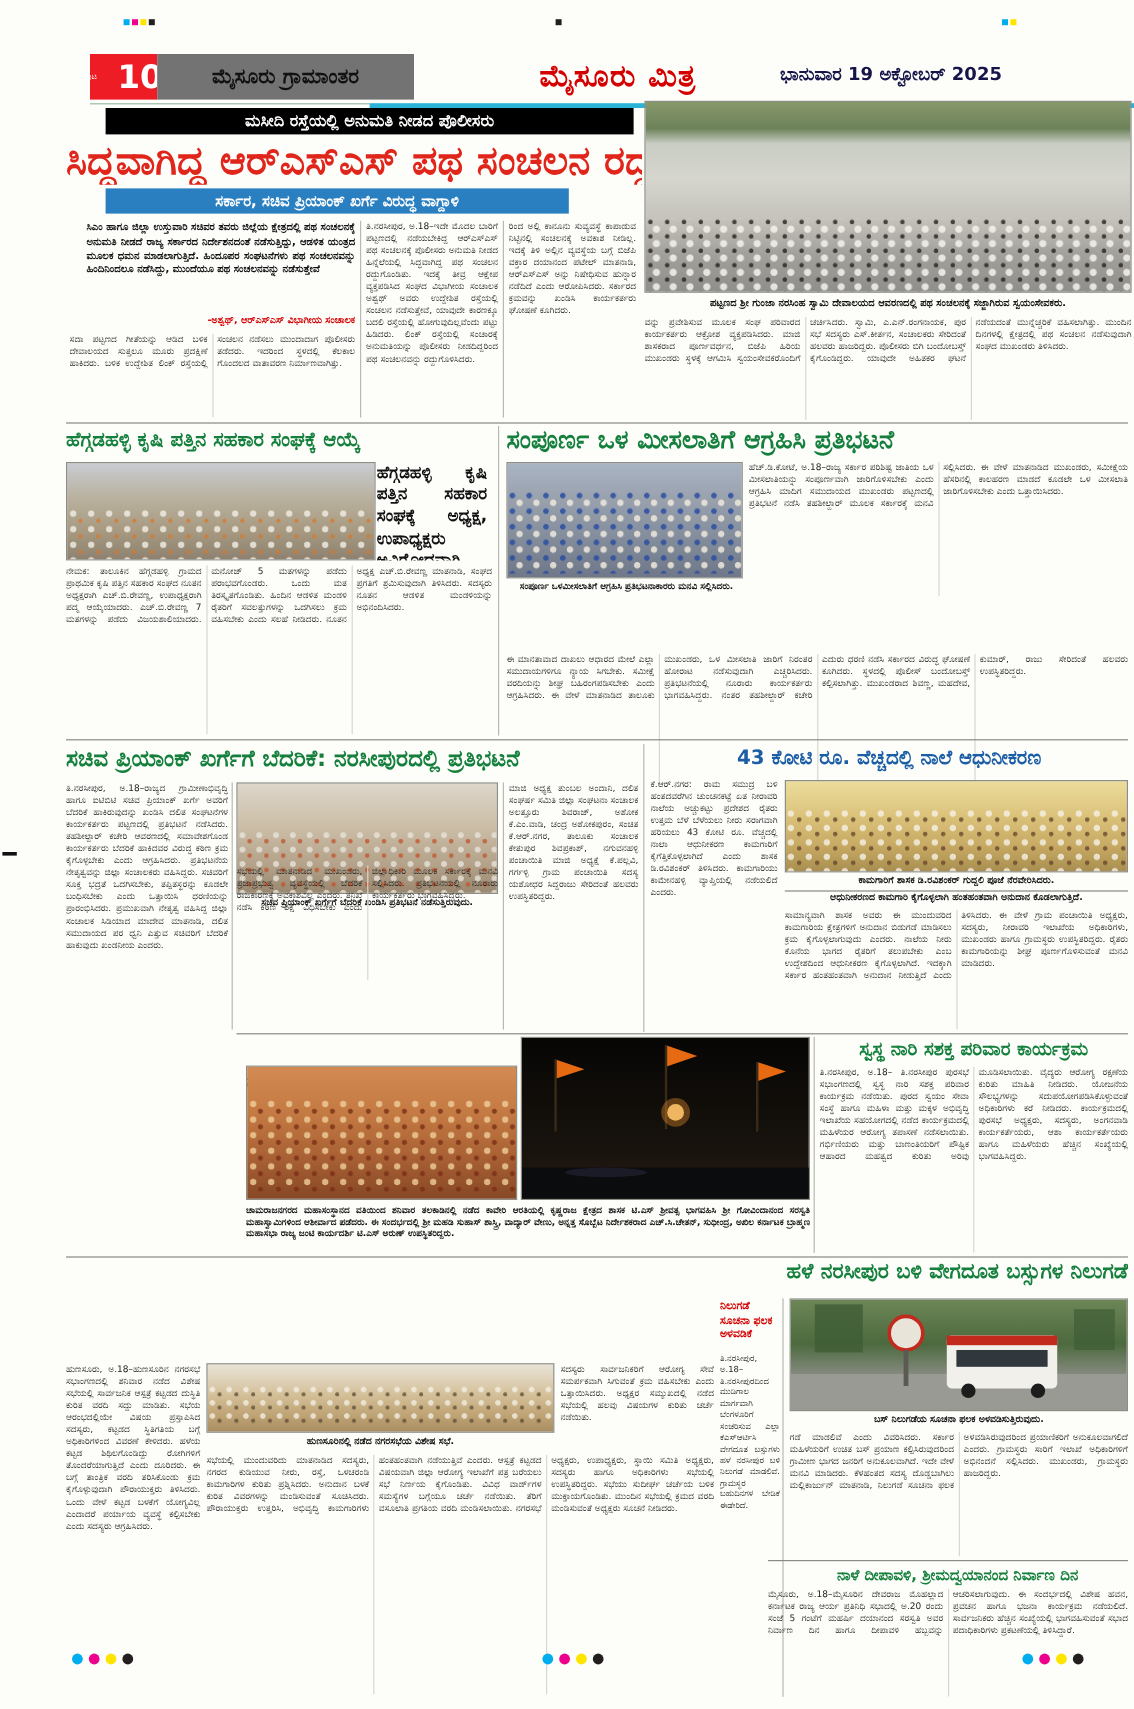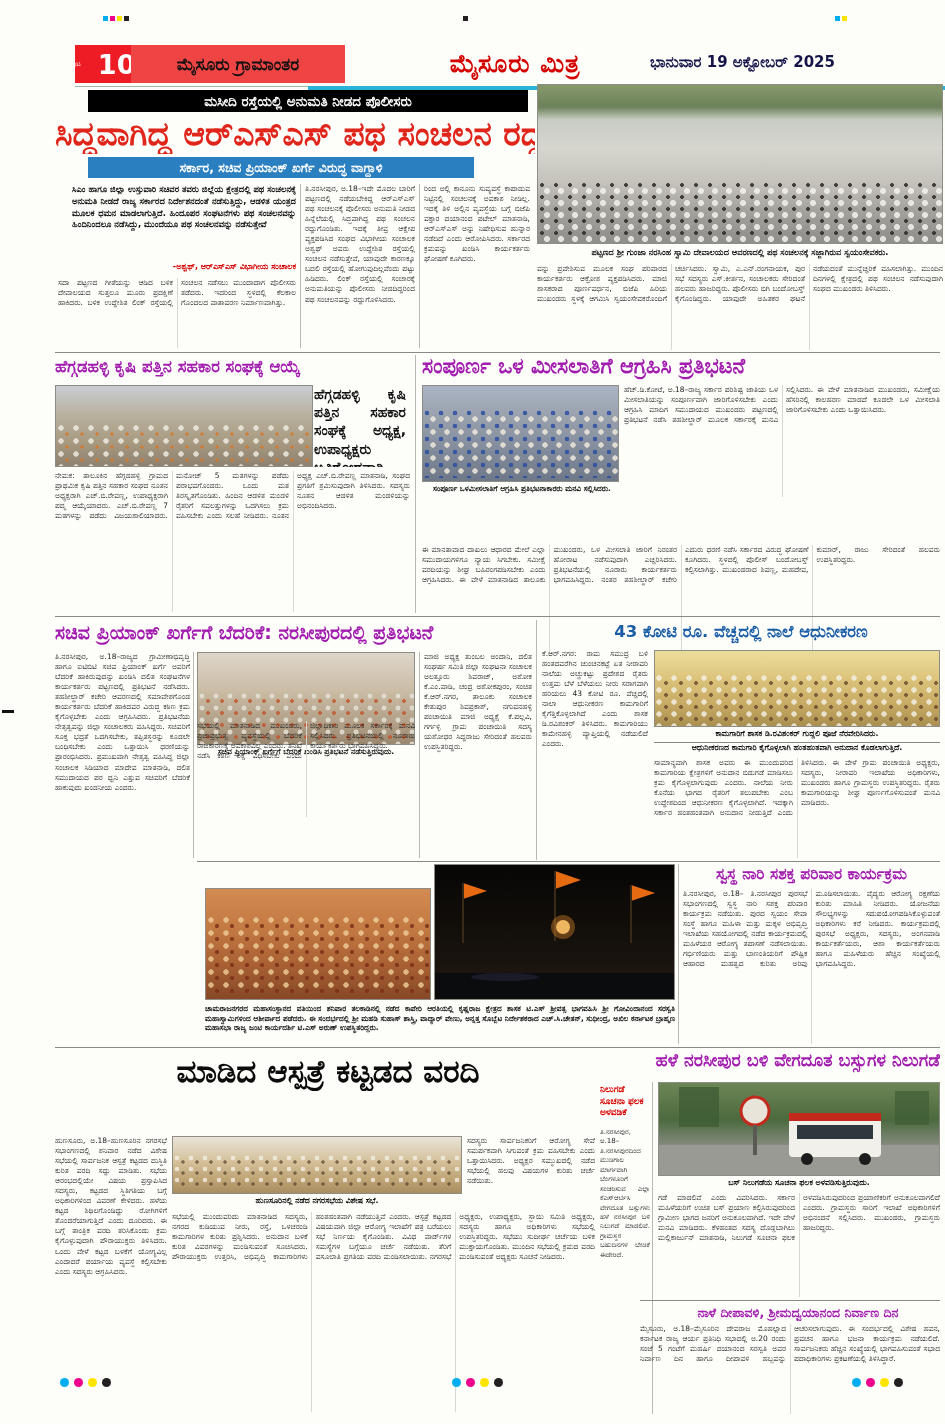--- a/index.html
+++ b/index.html
@@ -5,21 +5,21 @@
   html,body{margin:0;padding:0;}
   body{width:945px;height:1424px;position:relative;background:#fdfdfa;
        font-family:"DejaVu Sans","Liberation Sans",sans-serif;color:#1a1a1a;overflow:hidden;}
   .abs{position:absolute;}
   .col{font-size:7.5px;line-height:1.34;text-align:justify;color:#232323;overflow:hidden;}
   .cols2{column-count:2;column-gap:8px;column-rule:1px solid #d8d8d2;}
   .cols3{column-count:3;column-gap:8px;column-rule:1px solid #d8d8d2;}
   .cols4{column-count:4;column-gap:8px;column-rule:1px solid #d8d8d2;margin-top:44px;}
   .caption{font-size:8px;font-weight:bold;text-align:center;color:#111;overflow:hidden;}
   .caption-sm{font-size:7.3px;font-weight:bold;text-align:justify;color:#111;overflow:hidden;line-height:1.3;}
-  .hl{font-weight:bold;color:#a21caf;overflow:hidden;white-space:nowrap;}
+  .hl{font-weight:bold;color:#15803d;overflow:hidden;white-space:nowrap;}
   .hrule{background:#8a8a84;height:1px;}
   .vrule{background:#b9b9b2;width:1px;}
   .photo{border:1px solid #8d8d86;box-sizing:border-box;overflow:hidden;}
   .kicker{background:#000;color:#fff;font-weight:bold;font-size:13.5px;text-align:center;
           line-height:22px;overflow:hidden;white-space:nowrap;}
   .bluebar{color:#fff;font-weight:bold;font-size:12.5px;text-align:center;line-height:21px;
            overflow:hidden;white-space:nowrap;}
   .quote{font-size:8.4px;font-weight:bold;line-height:1.4;text-align:justify;color:#111;overflow:hidden;}
   .dot{width:9px;height:9px;border-radius:50%;display:inline-block;margin-right:5px;}
   .regsq{width:5px;height:5px;display:inline-block;margin-right:2px;}
@@ -36,21 +36,21 @@
 </div>
 <div class="abs" style="left:835px;top:6px;">
   <span class="regsq" style="background:#00aeef"></span><span class="regsq" style="background:#ffe400"></span>
 </div>
 <div class="abs" style="left:2px;top:710px;width:12px;height:3px;background:#111;"></div>
 
 <div class="abs" style="left:75px;top:45px;width:56px;height:38px;background:#ee1c25;display:flex;align-items:center;justify-content:center;">
   <span style="color:#fff;font-size:7px;margin-right:17px;">ಪುಟ</span>
   <span style="color:#fff;font-size:27px;font-weight:bold;line-height:1;">10</span>
 </div>
-<div class="abs" style="left:131px;top:45px;width:214px;height:38px;background:#ef4444;display:flex;align-items:center;justify-content:center;">
+<div class="abs" style="left:131px;top:45px;width:214px;height:38px;background:#737373;display:flex;align-items:center;justify-content:center;">
   <span style="font-size:17px;font-weight:bold;color:#111;">ಮೈಸೂರು ಗ್ರಾಮಾಂತರ</span>
 </div>
 <div class="abs" style="left:390px;top:44px;width:250px;height:40px;display:flex;align-items:center;justify-content:center;">
   <span style="font-size:25px;font-weight:bold;color:#d40000;letter-spacing:1px;">ಮೈಸೂರು ಮಿತ್ರ</span>
 </div>
 <div class="abs" style="left:650px;top:52px;width:290px;height:24px;text-align:left;">
   <span style="font-size:15px;font-weight:bold;color:#15154a;">ಭಾನುವಾರ 19 ಅಕ್ಟೋಬರ್ 2025</span>
 </div>
 <div class="abs" style="left:308px;top:86px;width:637px;height:4px;background:#2ab3d6;"></div>
 <div class="abs" style="left:75px;top:86px;width:233px;height:1px;background:#9ab8a5;"></div>
@@ -160,21 +160,20 @@
   </svg>
 </div>
 <div class="abs caption-sm" style="left:205px;top:1004px;width:470px;height:40px;font-size:7.4px;font-weight:bold;">ಚಾಮರಾಜನಗರದ ಮಹಾಸಂಸ್ಥಾನದ ವತಿಯಿಂದ ಶನಿವಾರ ತಲಕಾಡಿನಲ್ಲಿ ನಡೆದ ಕಾವೇರಿ ಆರತಿಯಲ್ಲಿ ಕೃಷ್ಣರಾಜ ಕ್ಷೇತ್ರದ ಶಾಸಕ ಟಿ.ಎಸ್ ಶ್ರೀವತ್ಸ ಭಾಗವಹಿಸಿ ಶ್ರೀ ಗೋವಿಂದಾನಂದ ಸರಸ್ವತಿ ಮಹಾಸ್ವಾಮಿಗಳಿಂದ ಆಶೀರ್ವಾದ ಪಡೆದರು. ಈ ಸಂದರ್ಭದಲ್ಲಿ ಶ್ರೀ ಮಹಡಿ ಸುಹಾಸ್ ಶಾಸ್ತ್ರಿ, ವಾದ್ಯಾರ್ ವೇಣು, ಅನ್ನತ್ತ ಸೊಬ್ಬೆಟ ನಿರ್ದೇಶಕರಾದ ಎಚ್.ಸಿ.ಚೇತನ್, ಸುಧೀಂದ್ರ, ಅಖಿಲ ಕರ್ನಾಟಕ ಬ್ರಾಹ್ಮಣ ಮಹಾಸಭಾ ರಾಜ್ಯ ಜಂಟಿ ಕಾರ್ಯದರ್ಶಿ ಟಿ.ಎಸ್ ಅರುಣ್ ಉಪಸ್ಥಿತರಿದ್ದರು.</div>
 <div class="abs vrule" style="left:678px;top:864px;height:180px;"></div>
 <div class="abs hl" style="left:683px;top:865px;width:257px;height:20px;font-size:15.5px;text-align:center;">ಸ್ವಸ್ಥ ನಾರಿ ಸಶಕ್ತ ಪರಿವಾರ ಕಾರ್ಯಕ್ರಮ</div>
 <div class="abs col cols2" style="left:683px;top:889px;width:257px;height:155px;">ತಿ.ನರಸೀಪುರ, ಅ.18– ತಿ.ನರಸೀಪುರ ಪುರಸಭೆ ಸಭಾಂಗಣದಲ್ಲಿ ಸ್ವಸ್ಥ ನಾರಿ ಸಶಕ್ತ ಪರಿವಾರ ಕಾರ್ಯಕ್ರಮ ನಡೆಯಿತು. ಪುರದ ಸ್ವಯಂ ಸೇವಾ ಸಂಸ್ಥೆ ಹಾಗೂ ಮಹಿಳಾ ಮತ್ತು ಮಕ್ಕಳ ಅಭಿವೃದ್ಧಿ ಇಲಾಖೆಯ ಸಹಯೋಗದಲ್ಲಿ ನಡೆದ ಕಾರ್ಯಕ್ರಮದಲ್ಲಿ ಮಹಿಳೆಯರ ಆರೋಗ್ಯ ತಪಾಸಣೆ ನಡೆಸಲಾಯಿತು. ಗರ್ಭಿಣಿಯರು ಮತ್ತು ಬಾಣಂತಿಯರಿಗೆ ಪೌಷ್ಟಿಕ ಆಹಾರದ ಮಹತ್ವದ ಕುರಿತು ಅರಿವು ಮೂಡಿಸಲಾಯಿತು. ವೈದ್ಯರು ಆರೋಗ್ಯ ರಕ್ಷಣೆಯ ಕುರಿತು ಮಾಹಿತಿ ನೀಡಿದರು. ಯೋಜನೆಯ ಸೌಲಭ್ಯಗಳನ್ನು ಸದುಪಯೋಗಪಡಿಸಿಕೊಳ್ಳುವಂತೆ ಅಧಿಕಾರಿಗಳು ಕರೆ ನೀಡಿದರು. ಕಾರ್ಯಕ್ರಮದಲ್ಲಿ ಪುರಸಭೆ ಅಧ್ಯಕ್ಷರು, ಸದಸ್ಯರು, ಅಂಗನವಾಡಿ ಕಾರ್ಯಕರ್ತೆಯರು, ಆಶಾ ಕಾರ್ಯಕರ್ತೆಯರು ಹಾಗೂ ಮಹಿಳೆಯರು ಹೆಚ್ಚಿನ ಸಂಖ್ಯೆಯಲ್ಲಿ ಭಾಗವಹಿಸಿದ್ದರು.</div>
 
 <div class="abs hrule" style="left:55px;top:1047px;width:885px;"></div>
 
 <div class="abs" style="left:58px;top:1052px;width:540px;height:78px;text-align:center;">
-  <div style="font-size:31px;font-weight:bold;color:#0c0c0c;line-height:1.25;white-space:nowrap;overflow:hidden;">ಮಾಡಿದ ಆಸ್ಪತ್ರೆ ಕಟ್ಟಡದ ವರದಿ</div>
 </div>
 <div class="abs col" style="left:55px;top:1136px;width:112px;height:278px;">ಹುಣಸೂರು, ಅ.18–ಹುಣಸೂರಿನ ನಗರಸಭೆ ಸಭಾಂಗಣದಲ್ಲಿ ಶನಿವಾರ ನಡೆದ ವಿಶೇಷ ಸಭೆಯಲ್ಲಿ ಸಾರ್ವಜನಿಕ ಆಸ್ಪತ್ರೆ ಕಟ್ಟಡದ ದುಸ್ಥಿತಿ ಕುರಿತ ವರದಿ ಸದ್ದು ಮಾಡಿತು. ಸಭೆಯ ಆರಂಭದಲ್ಲಿಯೇ ವಿಷಯ ಪ್ರಸ್ತಾಪಿಸಿದ ಸದಸ್ಯರು, ಕಟ್ಟಡದ ಸ್ಥಿತಿಗತಿಯ ಬಗ್ಗೆ ಅಧಿಕಾರಿಗಳಿಂದ ವಿವರಣೆ ಕೇಳಿದರು. ಹಳೆಯ ಕಟ್ಟಡ ಶಿಥಿಲಗೊಂಡಿದ್ದು ರೋಗಿಗಳಿಗೆ ತೊಂದರೆಯಾಗುತ್ತಿದೆ ಎಂದು ದೂರಿದರು. ಈ ಬಗ್ಗೆ ತಾಂತ್ರಿಕ ವರದಿ ತರಿಸಿಕೊಂಡು ಕ್ರಮ ಕೈಗೊಳ್ಳುವುದಾಗಿ ಪೌರಾಯುಕ್ತರು ತಿಳಿಸಿದರು. ಒಂದು ವೇಳೆ ಕಟ್ಟಡ ಬಳಕೆಗೆ ಯೋಗ್ಯವಿಲ್ಲ ಎಂದಾದರೆ ಪರ್ಯಾಯ ವ್ಯವಸ್ಥೆ ಕಲ್ಪಿಸಬೇಕು ಎಂದು ಸದಸ್ಯರು ಆಗ್ರಹಿಸಿದರು.</div>
 <div class="abs photo" style="left:172px;top:1136px;width:290px;height:58px;background:
  linear-gradient(180deg,#e9e4d8 0%,#d4c099 45%,#bfa475 75%,#a98e62 100%);">
   <div style="width:100%;height:60%;margin-top:6%;background-image:
     radial-gradient(circle at 4px 4px,#f6f3ea 2px,transparent 2.6px),
     radial-gradient(circle at 10px 8px,#5d4a33 1.4px,transparent 2px);
     background-size:14px 11px;opacity:.75;"></div>
 </div>
 <div class="abs caption" style="left:172px;top:1196px;width:290px;height:12px;font-size:7.8px;">ಹುಣಸೂರಿನಲ್ಲಿ ನಡೆದ ನಗರಸಭೆಯ ವಿಶೇಷ ಸಭೆ.</div>

